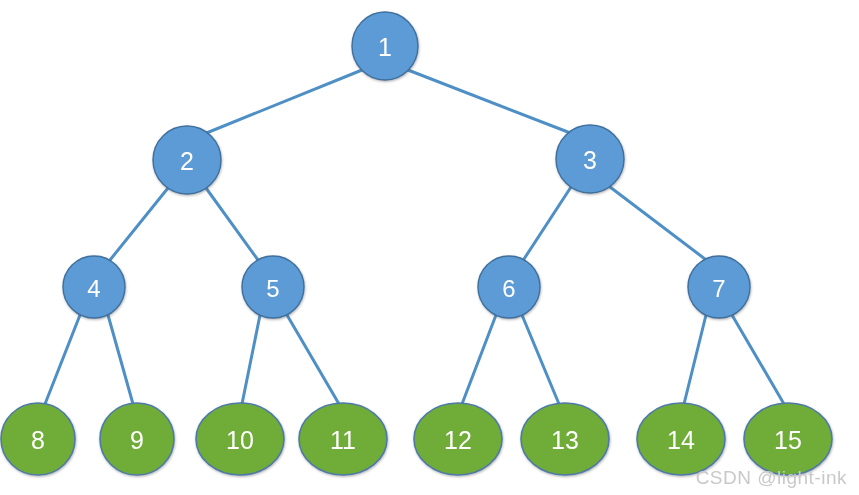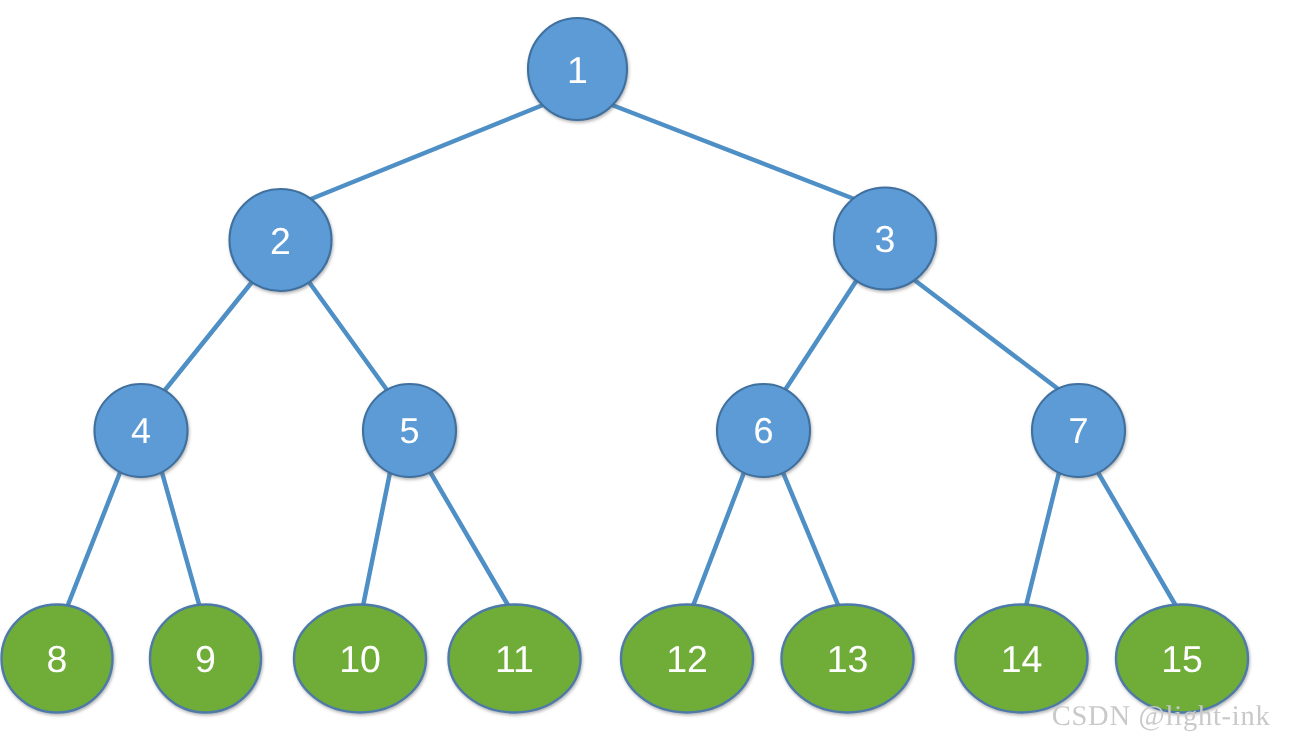--- a/index.html
+++ b/index.html
@@ -48,21 +48,21 @@
     paint-order: stroke;
   }
   .node-label-l1 { font-size: 25px; }
   .node-label-l2 { font-size: 25px; }
   .node-label-l3 { font-size: 24px; }
   .node-label-l4 { font-size: 25px; }
   .watermark-text {
     position: absolute;
     right: 12px;
     bottom: 6px;
-    font-family: Liberation Serif, serif;
+    font-family: Liberation Sans, sans-serif;
     font-size: 19px;
     color: #C9C9C9;
     letter-spacing: 0.5px;
     white-space: nowrap;
     user-select: none;
   }
 </style>
 </head>
 <body>
 

